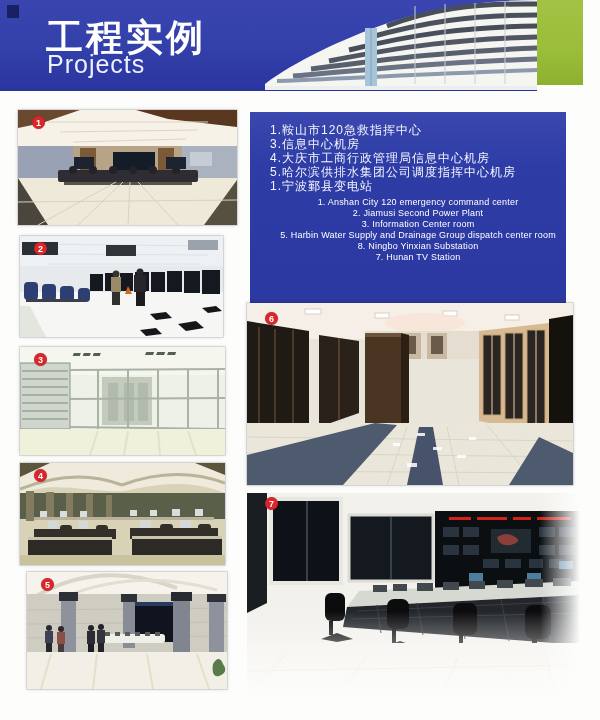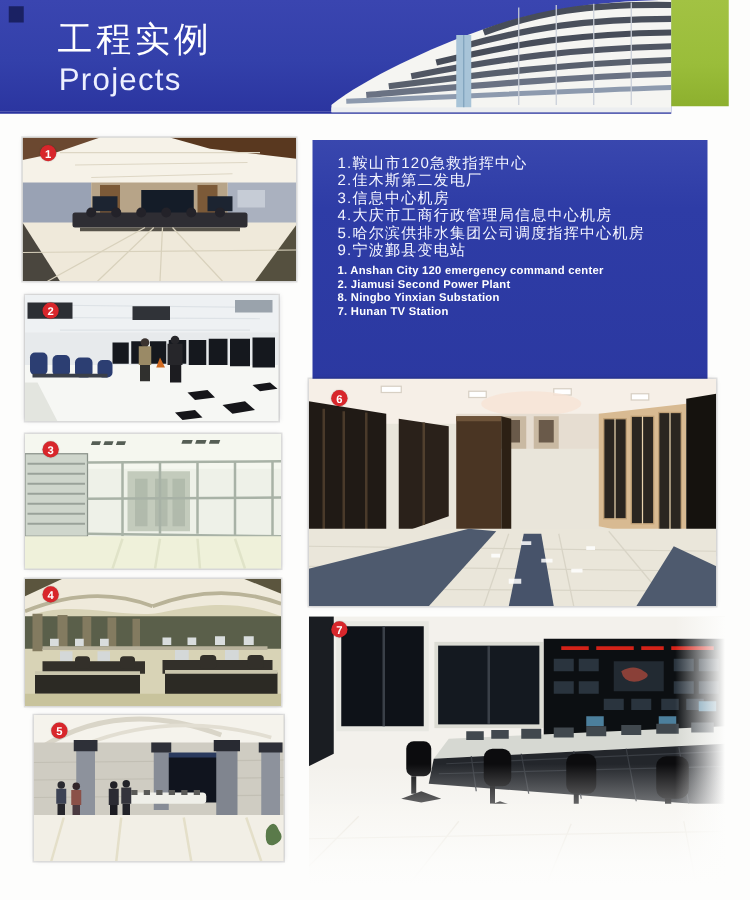--- a/index.html
+++ b/index.html
@@ -16,21 +16,21 @@
     left:0;top:0;width:537px;height:89px;
     background:linear-gradient(180deg,var(--header-blue,#3a45b0) 0%,#3340aa 55%,#2b35a0 100%);
     border-bottom:2px solid #2a339e;
   }
   .corner-square{
     left:7px;top:5px;width:12px;height:13px;
     background:#10154a;opacity:.75;
   }
   .title-zh{
     left:46px;top:13px;color:#ffffff;
-    font-size:28px;font-weight:normal;letter-spacing:3px;text-align:right;
+    font-size:37px;font-weight:bold;letter-spacing:3px;text-align:right;
   }
   .title-en{
     left:47px;top:50px;color:#edf0ff;
     font-size:25px;font-weight:400;letter-spacing:1px;
   }
   .green-bar{
     left:537px;top:0;width:46px;height:85px;
     background:linear-gradient(180deg,#a2c243 0%,var(--accent-green,#9abd3a) 60%,#8db02e 100%);
   }
   .building{left:265px;top:0;width:272px;height:90px;}
@@ -40,22 +40,22 @@
     left:250px;top:112px;width:316px;height:219px;
     background:linear-gradient(180deg,#3947ae 0%,#2e3ca6 25%,var(--panel-blue,#2b38a0) 100%);
     padding:11px 0 0 20px;box-sizing:border-box;
   }
   .zh-item{
     font-size:12px;line-height:14px;color:#f4f5ff;
     letter-spacing:1px;white-space:nowrap;
   }
   .en-list{margin-top:4px;}
   .en-item{
-    font-size:9px;line-height:11px;font-weight:bold;color:#ffffff;
-    letter-spacing:.2px;white-space:nowrap;
+    font-size:9px;line-height:11px;font-weight:normal;color:#ffffff;
+    letter-spacing:.2px;white-space:nowrap;text-align:center;
   }
 
   
   .photo{
     outline:1px solid rgba(0,0,0,.10);
     box-shadow:0 0 4px rgba(40,40,60,.18);
     overflow:hidden;background:#ddd;
   }
   .photo svg{display:block;}
   .photo-1{left:18px;top:110px;width:219px;height:115px;}
@@ -107,29 +107,30 @@
       <line x1="240" y1="2" x2="240" y2="84"></line>
   </g>
   <rect x="0" y="86" width="272" height="4" fill="#eceef0"></rect>
 </svg>
 
 <div class="abs green-bar"></div>
 
 <div class="abs list-panel">
   <div class="zh-list">
       <div class="zh-item">1.鞍山市120急救指挥中心</div>
-      <div class="zh-item">2.佳木斯第二发电厂</div>
       <div class="zh-item">3.信息中心机房</div>
       <div class="zh-item">4.大庆市工商行政管理局信息中心机房</div>
       <div class="zh-item">5.哈尔滨供排水集团公司调度指挥中心机房</div>
-      <div class="zh-item">9.宁波鄞县变电站</div>
+      <div class="zh-item">1.宁波鄞县变电站</div>
     </div>
   <div class="en-list">
       <div class="en-item">1. Anshan City 120 emergency command center</div>
       <div class="en-item">2. Jiamusi Second Power Plant</div>
+      <div class="en-item">3. Information Center room</div>
+      <div class="en-item">5. Harbin Water Supply and Drainage Group dispatch center room</div>
       <div class="en-item">8. Ningbo Yinxian Substation</div>
       <div class="en-item">7. Hunan TV Station</div>
     </div>
 </div>
 
 <div class="abs photo photo-1">
   <svg viewBox="0 0 219 115" width="219" height="115">
     <rect width="219" height="115" fill="#efe9da"></rect>
     <rect y="0" width="219" height="40" fill="#f6f2e8"></rect>
     <polygon points="0,0 62,0 24,13 0,18" fill="#6b4830"></polygon>

